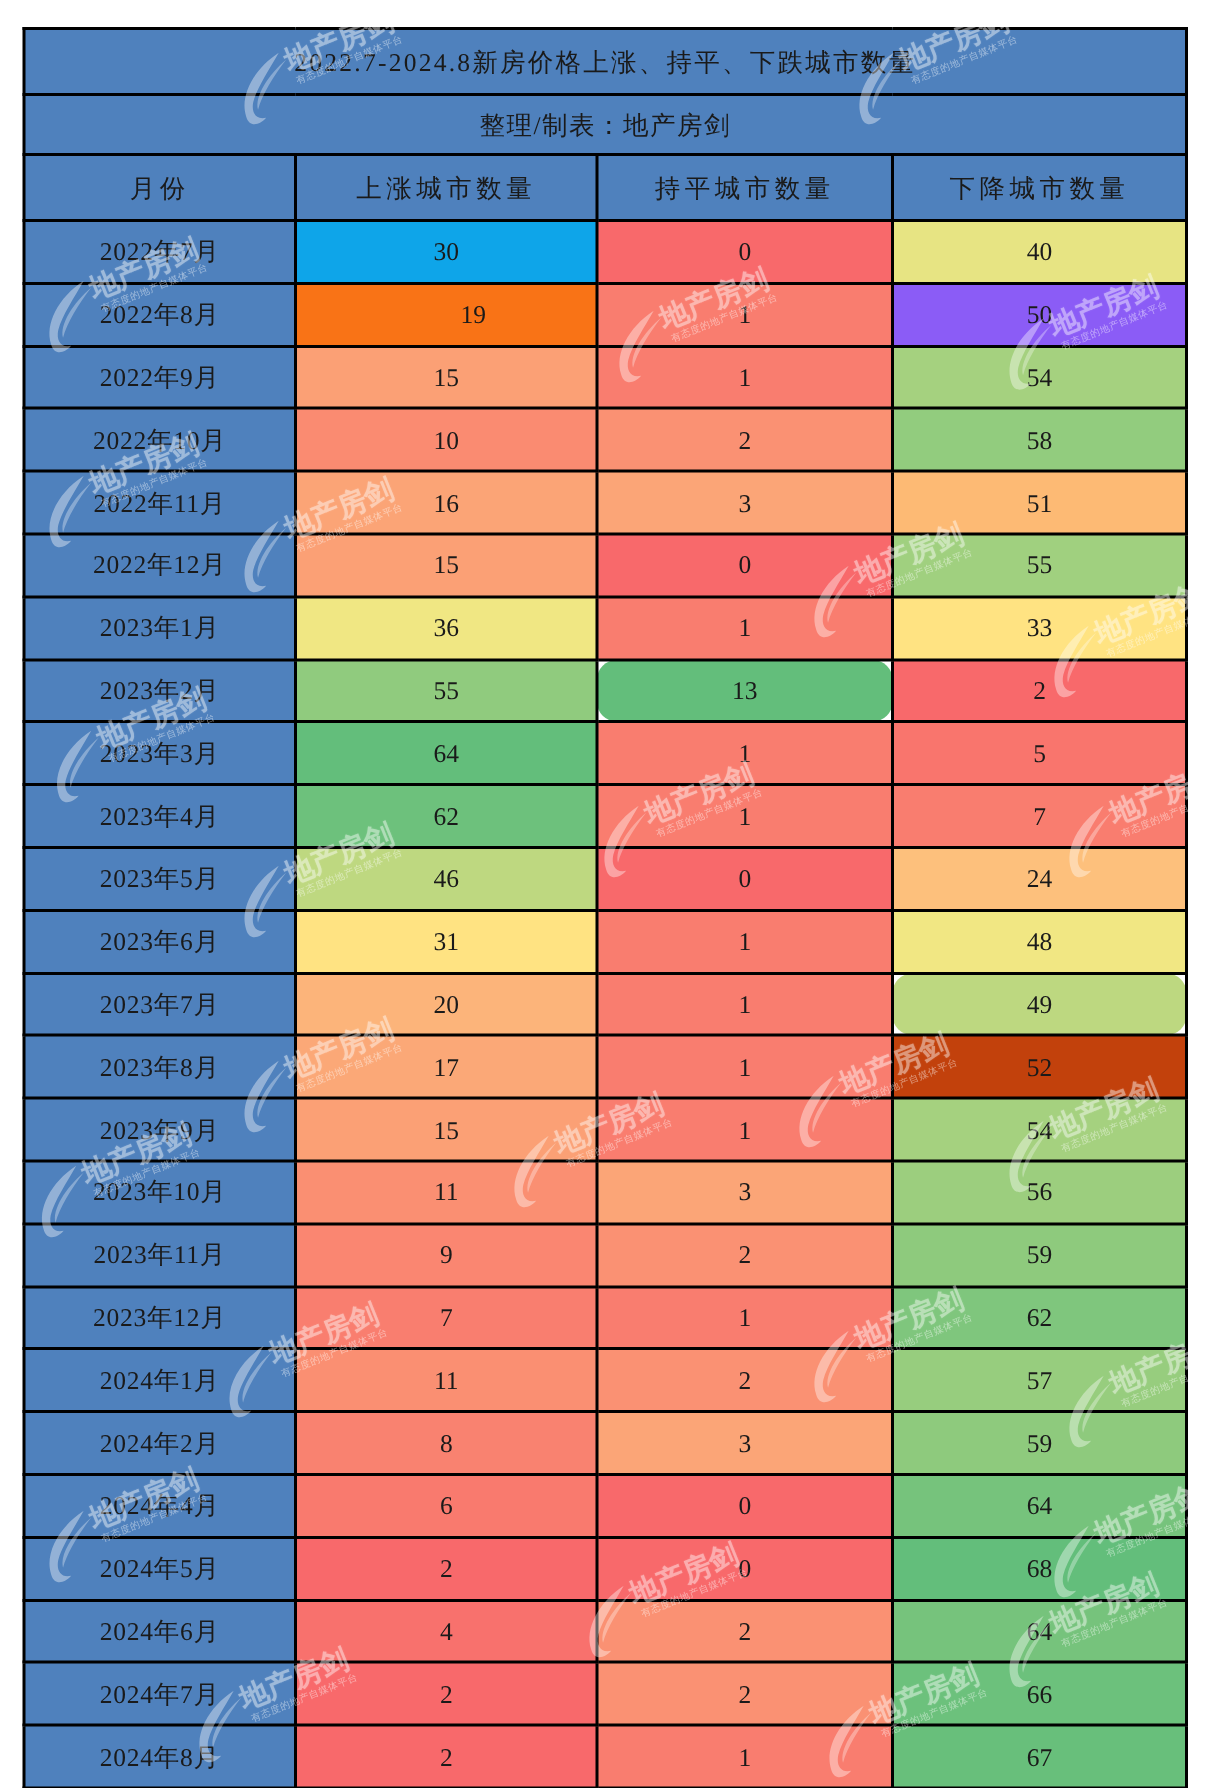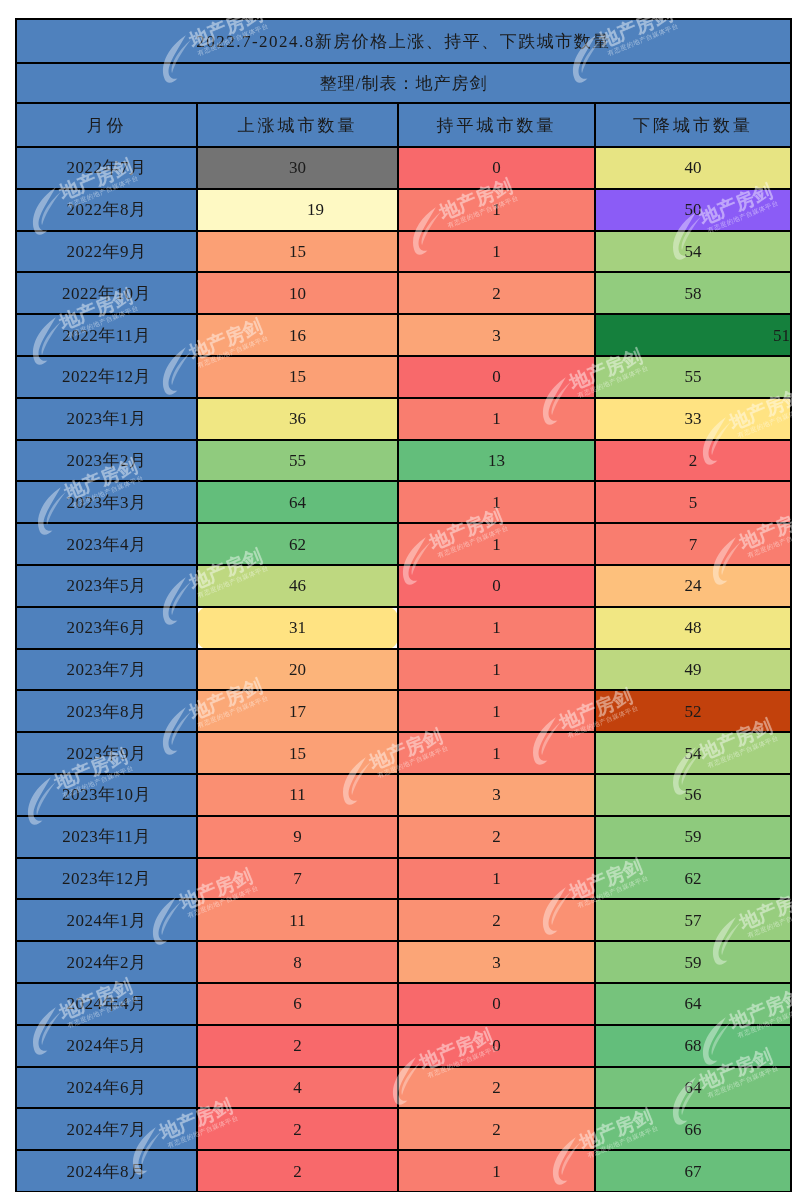--- a/index.html
+++ b/index.html
@@ -122,64 +122,64 @@
       <td class="subtitle-cell" colspan="4">整理/制表：地产房剑</td>
     </tr>
     <tr>
       <td class="head-cell">月份</td>
       <td class="head-cell">上涨城市数量</td>
       <td class="head-cell">持平城市数量</td>
       <td class="head-cell">下降城市数量</td>
     </tr>
   <tr>
         <td class="month-cell">2022年7月</td>
-        <td class="val-cell" style="background: #737373; margin-left: 32px;">30</td>
+        <td class="val-cell" style="background: #0ea5e9; margin-left: 32px;">30</td>
         <td class="val-cell" style="background: rgb(248, 105, 107);">0</td>
         <td class="val-cell" style="background: rgb(231, 228, 131);">40</td>
       </tr>
       <tr>
         <td class="month-cell">2022年8月</td>
-        <td class="val-cell" style="background: #fef9c3; padding-left: 36px;">19</td>
+        <td class="val-cell" style="background: #f97316; padding-left: 36px;">19</td>
         <td class="val-cell" style="background: rgb(249, 125, 111);">1</td>
         <td class="val-cell" style="background: #8b5cf6;">50</td>
       </tr>
       <tr>
         <td class="month-cell">2022年9月</td>
         <td class="val-cell" style="background: rgb(251, 160, 117);">15</td>
         <td class="val-cell" style="background: rgb(249, 125, 111);">1</td>
         <td class="val-cell" style="background: rgb(165, 209, 127);">54</td>
       </tr>
       <tr>
         <td class="month-cell">2022年10月</td>
         <td class="val-cell" style="background: rgb(250, 139, 113);">10</td>
         <td class="val-cell" style="background: rgb(250, 145, 115);">2</td>
         <td class="val-cell" style="background: rgb(146, 204, 126);">58</td>
       </tr>
       <tr>
         <td class="month-cell">2022年11月</td>
         <td class="val-cell" style="background: rgb(251, 164, 118);">16</td>
         <td class="val-cell" style="background: rgb(251, 165, 119);">3</td>
-        <td class="val-cell" style="background: #15803d; text-align: right;">51</td>
+        <td class="val-cell" style="background: #fdba74;">51</td>
       </tr>
       <tr>
         <td class="month-cell">2022年12月</td>
         <td class="val-cell" style="background: rgb(251, 160, 117);">15</td>
         <td class="val-cell" style="background: rgb(248, 105, 107);">0</td>
         <td class="val-cell" style="background: rgb(160, 208, 127);">55</td>
       </tr>
       <tr>
         <td class="month-cell">2023年1月</td>
         <td class="val-cell" style="background: rgb(240, 231, 131);">36</td>
         <td class="val-cell" style="background: rgb(249, 125, 111);">1</td>
         <td class="val-cell" style="background: rgb(255, 227, 130);">33</td>
       </tr>
       <tr>
         <td class="month-cell">2023年2月</td>
         <td class="val-cell" style="background: rgb(144, 203, 126);">55</td>
-        <td class="val-cell" style="background: rgb(99, 190, 123);">13</td>
+        <td class="val-cell" style="background: rgb(99, 190, 123); border-radius: 13px;">13</td>
         <td class="val-cell" style="background: rgb(248, 105, 107);">2</td>
       </tr>
       <tr>
         <td class="month-cell">2023年3月</td>
         <td class="val-cell" style="background: rgb(99, 190, 123);">64</td>
         <td class="val-cell" style="background: rgb(249, 125, 111);">1</td>
         <td class="val-cell" style="background: rgb(249, 117, 109);">5</td>
       </tr>
       <tr>
         <td class="month-cell">2023年4月</td>
@@ -188,29 +188,29 @@
         <td class="val-cell" style="background: rgb(249, 125, 111);">7</td>
       </tr>
       <tr>
         <td class="month-cell">2023年5月</td>
         <td class="val-cell" style="background: rgb(190, 216, 128);">46</td>
         <td class="val-cell" style="background: rgb(248, 105, 107);">0</td>
         <td class="val-cell" style="background: rgb(253, 192, 124);">24</td>
       </tr>
       <tr>
         <td class="month-cell">2023年6月</td>
-        <td class="val-cell" style="background: rgb(255, 227, 130); border-radius: 11px;">31</td>
+        <td class="val-cell" style="background: rgb(255, 227, 130);">31</td>
         <td class="val-cell" style="background: rgb(249, 125, 111);">1</td>
         <td class="val-cell" style="background: rgb(241, 231, 131);">48</td>
       </tr>
       <tr>
         <td class="month-cell">2023年7月</td>
         <td class="val-cell" style="background: rgb(252, 180, 122);">20</td>
         <td class="val-cell" style="background: rgb(249, 125, 111);">1</td>
-        <td class="val-cell" style="background: rgb(189, 216, 128);">49</td>
+        <td class="val-cell" style="background: rgb(189, 216, 128); border-radius: 13px;">49</td>
       </tr>
       <tr>
         <td class="month-cell">2023年8月</td>
         <td class="val-cell" style="background: rgb(251, 168, 119);">17</td>
         <td class="val-cell" style="background: rgb(249, 125, 111);">1</td>
         <td class="val-cell" style="background: #c2410c;">52</td>
       </tr>
       <tr>
         <td class="month-cell">2023年9月</td>
         <td class="val-cell" style="background: rgb(251, 160, 117);">15</td>

